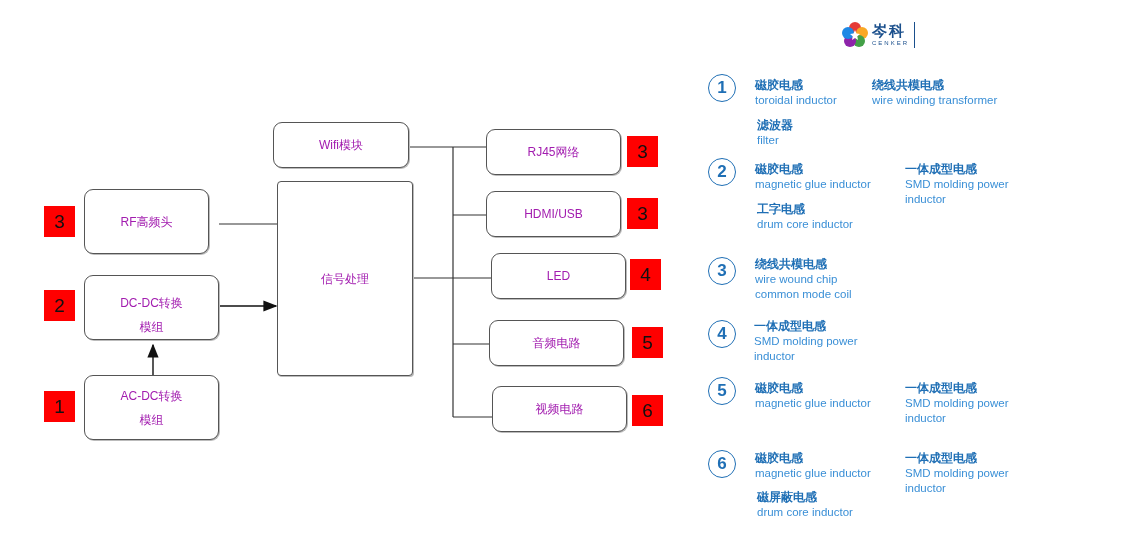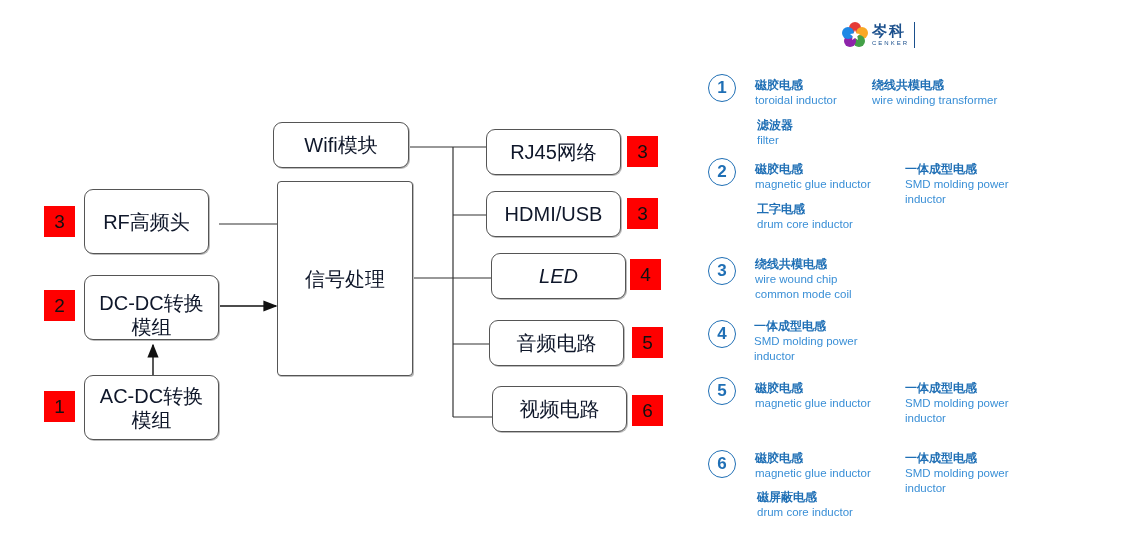--- a/index.html
+++ b/index.html
@@ -1,20 +1,20 @@
 <!DOCTYPE html>
 <html><head>
 <meta charset="utf-8">
 <style>
   html, body { margin:0; padding:0; background:#fff; }
   body { width:1131px; height:538px; position:relative; overflow:hidden;
          font-family:"Liberation Sans", "DejaVu Sans", sans-serif; }
   .box { position:absolute; border:1.3px solid #555; border-radius:9px; background:#fff;
          display:flex; align-items:center; justify-content:center; text-align:center;
-         color:#0f172a; font-size:20px; line-height:24px; box-sizing:border-box;
+         color:#a21caf; font-size:12px; line-height:24px; box-sizing:border-box;
          box-shadow:1px 1px 0 #bbb; }
   .badge { position:absolute; width:31px; height:31px; background:#ff0000; color:#111;
            font-size:19px; display:flex; align-items:center; justify-content:center; }
   svg.lines { position:absolute; left:0; top:0; }
   .logo { position:absolute; left:842px; top:22px; display:flex; align-items:center; }
   .logo .brand { display:flex; flex-direction:column; margin-left:4px; }
   .logo .cn { font-size:15px; font-weight:bold; color:#1a4f8c; letter-spacing:2px; line-height:16px; }
   .logo .en { font-size:6px; color:#1a4f8c; letter-spacing:2px; line-height:8px; }
   .logo .sep { width:1px; height:26px; background:#1a4f8c; margin:0 5px; }
   .logo .slogan { display:flex; flex-direction:column; }
@@ -75,21 +75,21 @@
 模组</span></div>
 <div class="box" style="left:277px;top:181px;width:136px;height:195px;border-radius:4px;">
     <span>信号处理</span>
   </div>
 <div class="box" style="left:486px;top:129px;width:135px;height:46px;">
     <span>RJ45网络</span>
   </div>
 <div class="box" style="left:486px;top:191px;width:135px;height:46px;">
     <span>HDMI/USB</span>
   </div>
-<div class="box" style="left:491px;top:253px;width:135px;height:46px;font-style:italic;">
+<div class="box" style="left:491px;top:253px;width:135px;height:46px;">
     <span>LED</span>
   </div>
 <div class="box" style="left:489px;top:320px;width:135px;height:46px;">
     <span>音频电路</span>
   </div>
 <div class="box" style="left:492px;top:386px;width:135px;height:46px;">
     <span>视频电路</span>
   </div>
 
 <div class="badge" style="left:44px;top:206px;">3</div>

